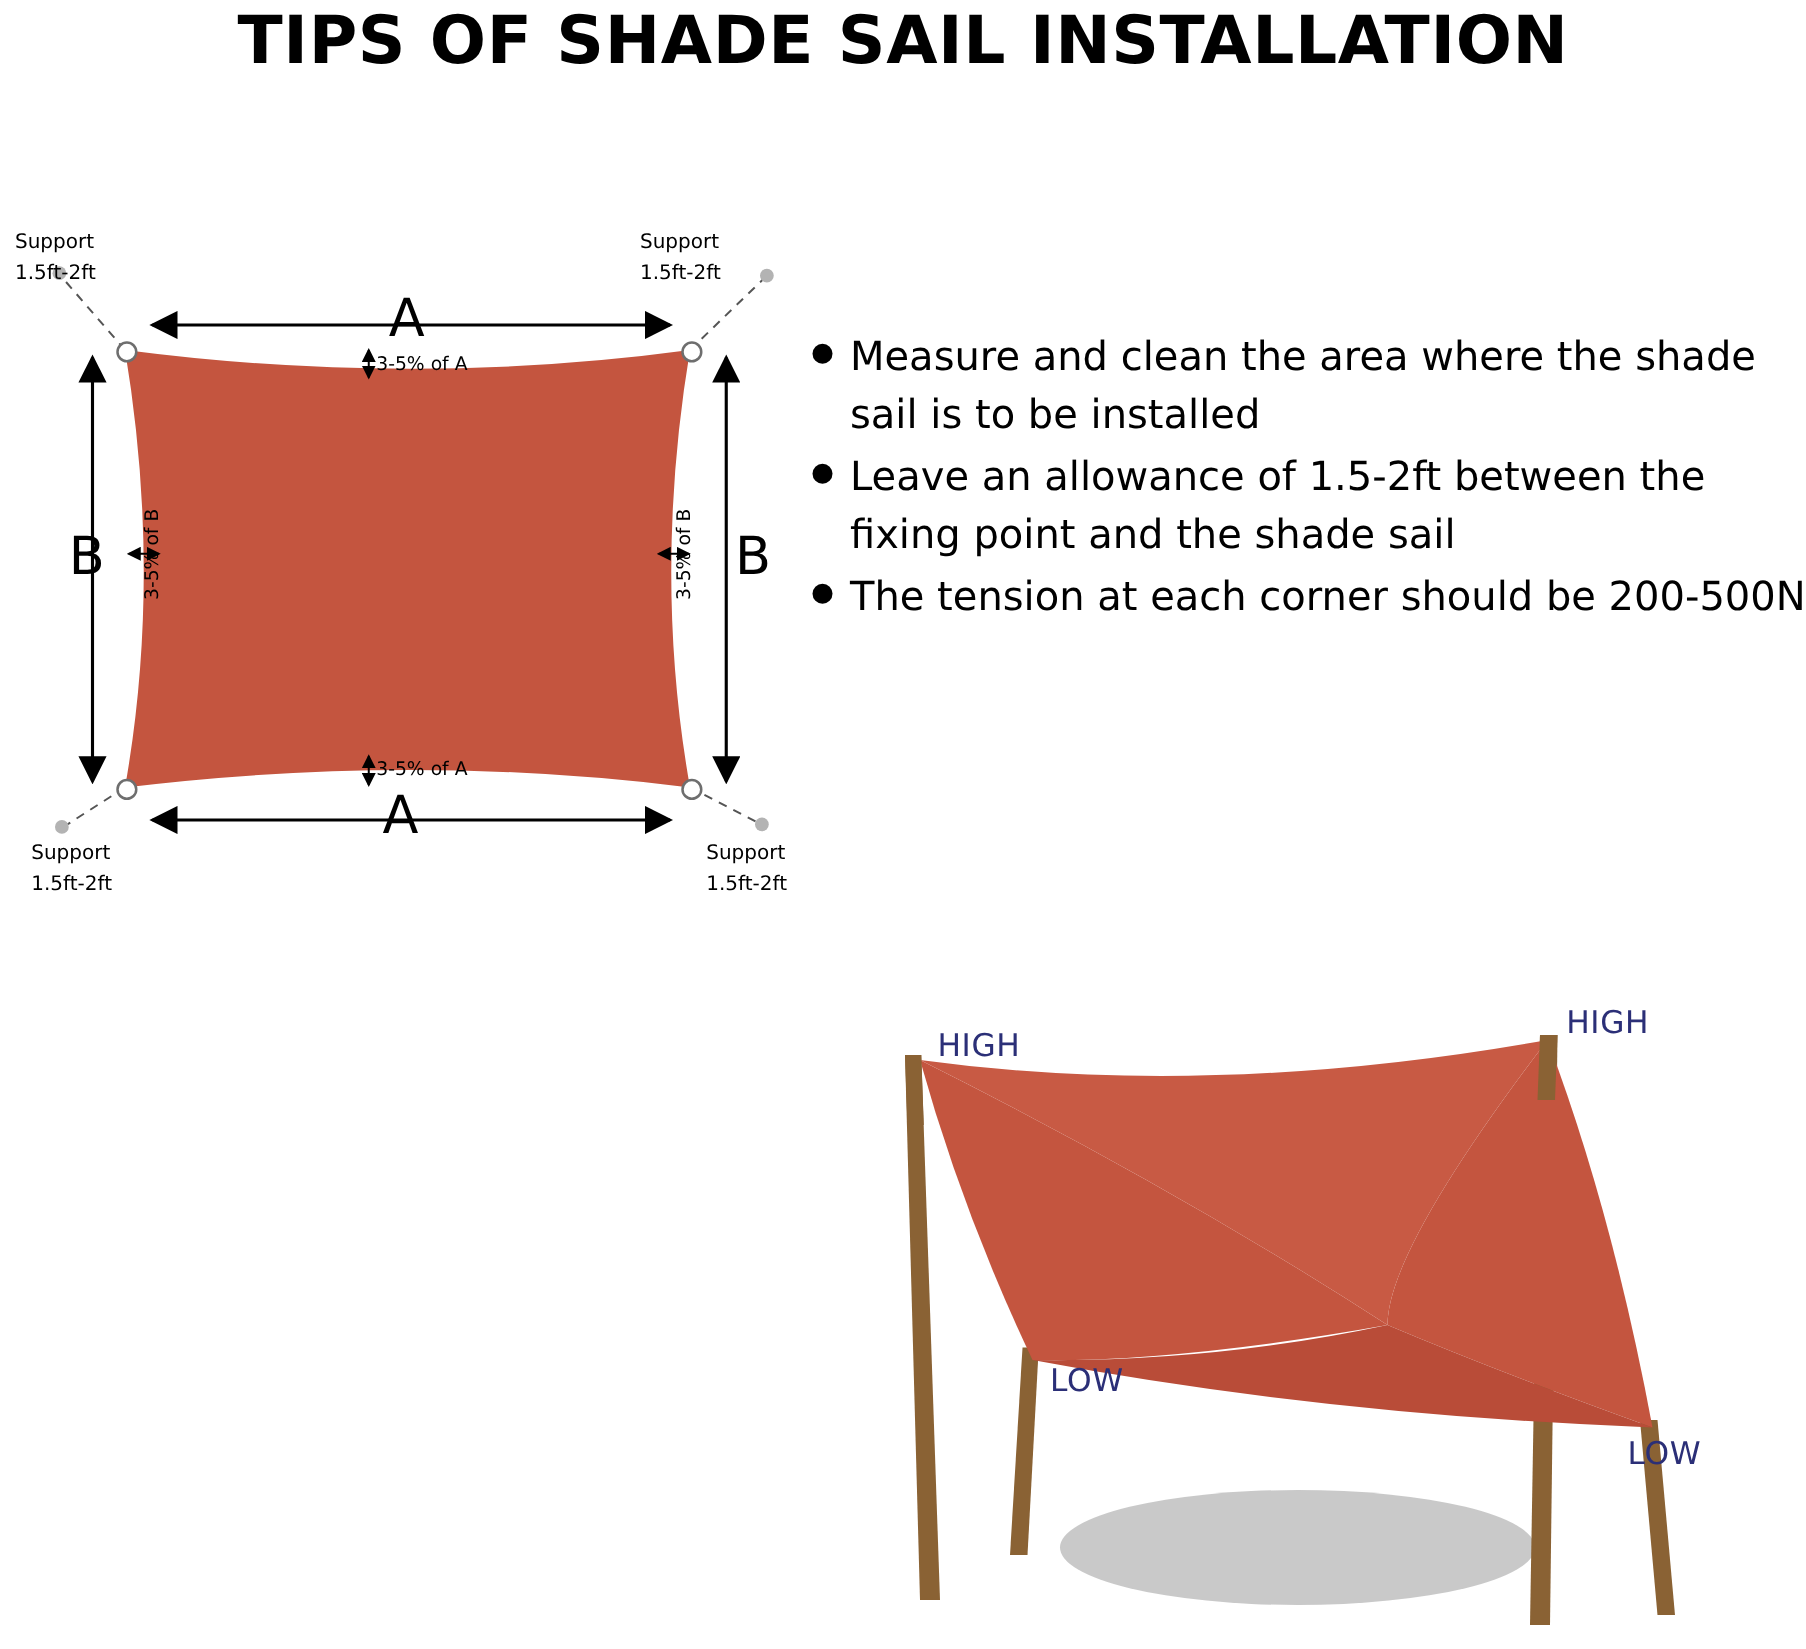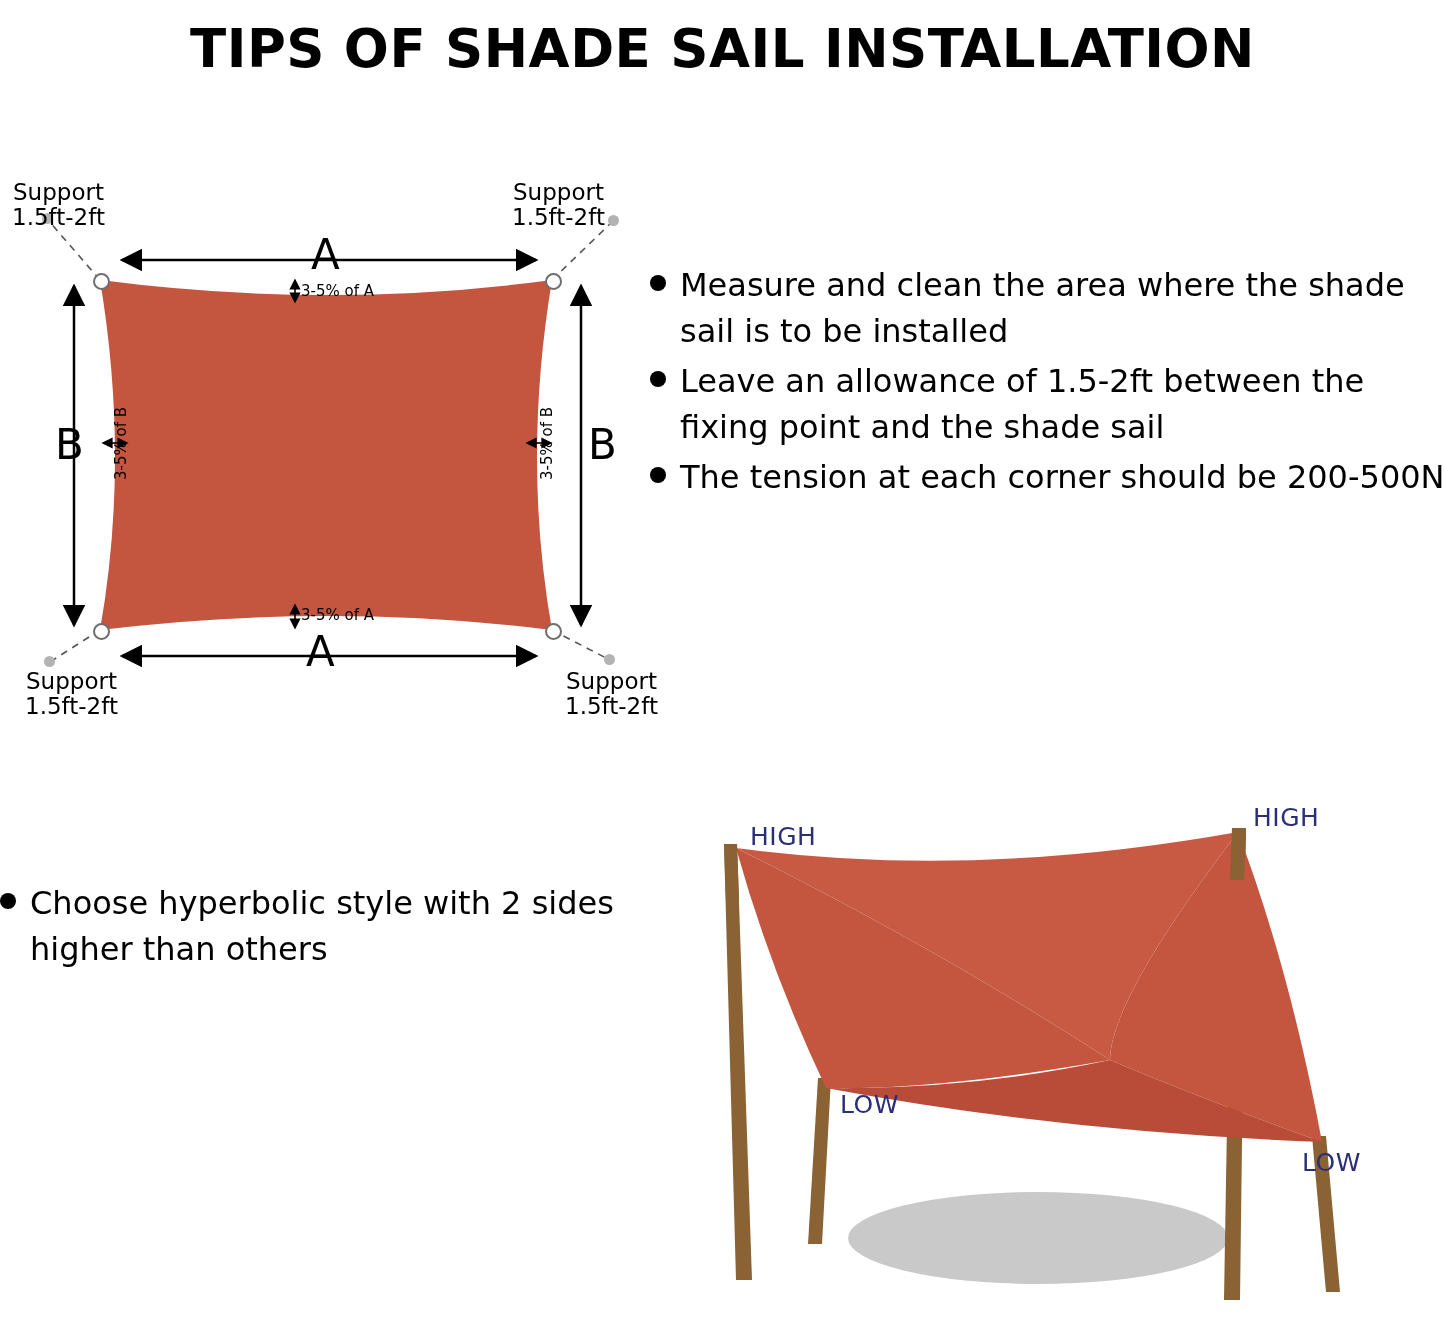--- a/index.html
+++ b/index.html
@@ -21,38 +21,36 @@
     position: absolute;
     top: 2px;
     left: 0;
     width: 1445px;
     text-align: center;
     font-family: "DejaVu Sans", sans-serif;
     font-weight: bold;
     font-size: 53px;
     letter-spacing: 0.5px;
     white-space: nowrap;
-    margin-top: 16px;
   }
 
   
   #rect-diagram {
     position: absolute;
     left: 0;
     top: 150px;
     width: 700px;
     height: 580px;
   }
   .support-label {
     position: absolute;
-    font-size: 23px;
+    font-size: 16px;
     line-height: 25px;
     font-family: "DejaVu Sans", sans-serif;
     white-space: nowrap;
-    text-align: center;
   }
   .dot {
     position: absolute;
     width: 11px;
     height: 11px;
     border-radius: 50%;
     background: #b3b3b3;
   }
   .corner-ring {
     position: absolute;
@@ -225,24 +223,20 @@
     <div class="bullet-dot"></div>
     <div class="bullet-text">Leave an allowance of 1.5-2ft between the fixing point and the shade sail</div>
   </div>
   <div class="bullet-row">
     <div class="bullet-dot"></div>
     <div class="bullet-text">The tension at each corner should be 200-500N</div>
   </div>
 </div>
 
 <div class="bullet-list" id="list-left">
-  <div class="bullet-row">
-    <div class="bullet-dot"></div>
-    <div class="bullet-text">Choose hyperbolic style with 2 sides higher than others</div>
-  </div>
 </div>
 
 <div id="hyper-diagram">
   <svg width="805" height="559" viewBox="0 0 805 559" style="position:absolute;left:0;top:0;">
 
     <ellipse cx="398" cy="478" rx="190" ry="46" fill="#9c9c9c" opacity="0.55"></ellipse>
 
     <polygon points="84,84 97,84 112,520 96,520" fill="#8a6234"></polygon>
     <polygon points="592,68 606,68 600,540 584,540" fill="#8a6234"></polygon>
     <polygon points="178,318 191,318 182,484 168,484" fill="#8a6234"></polygon>

